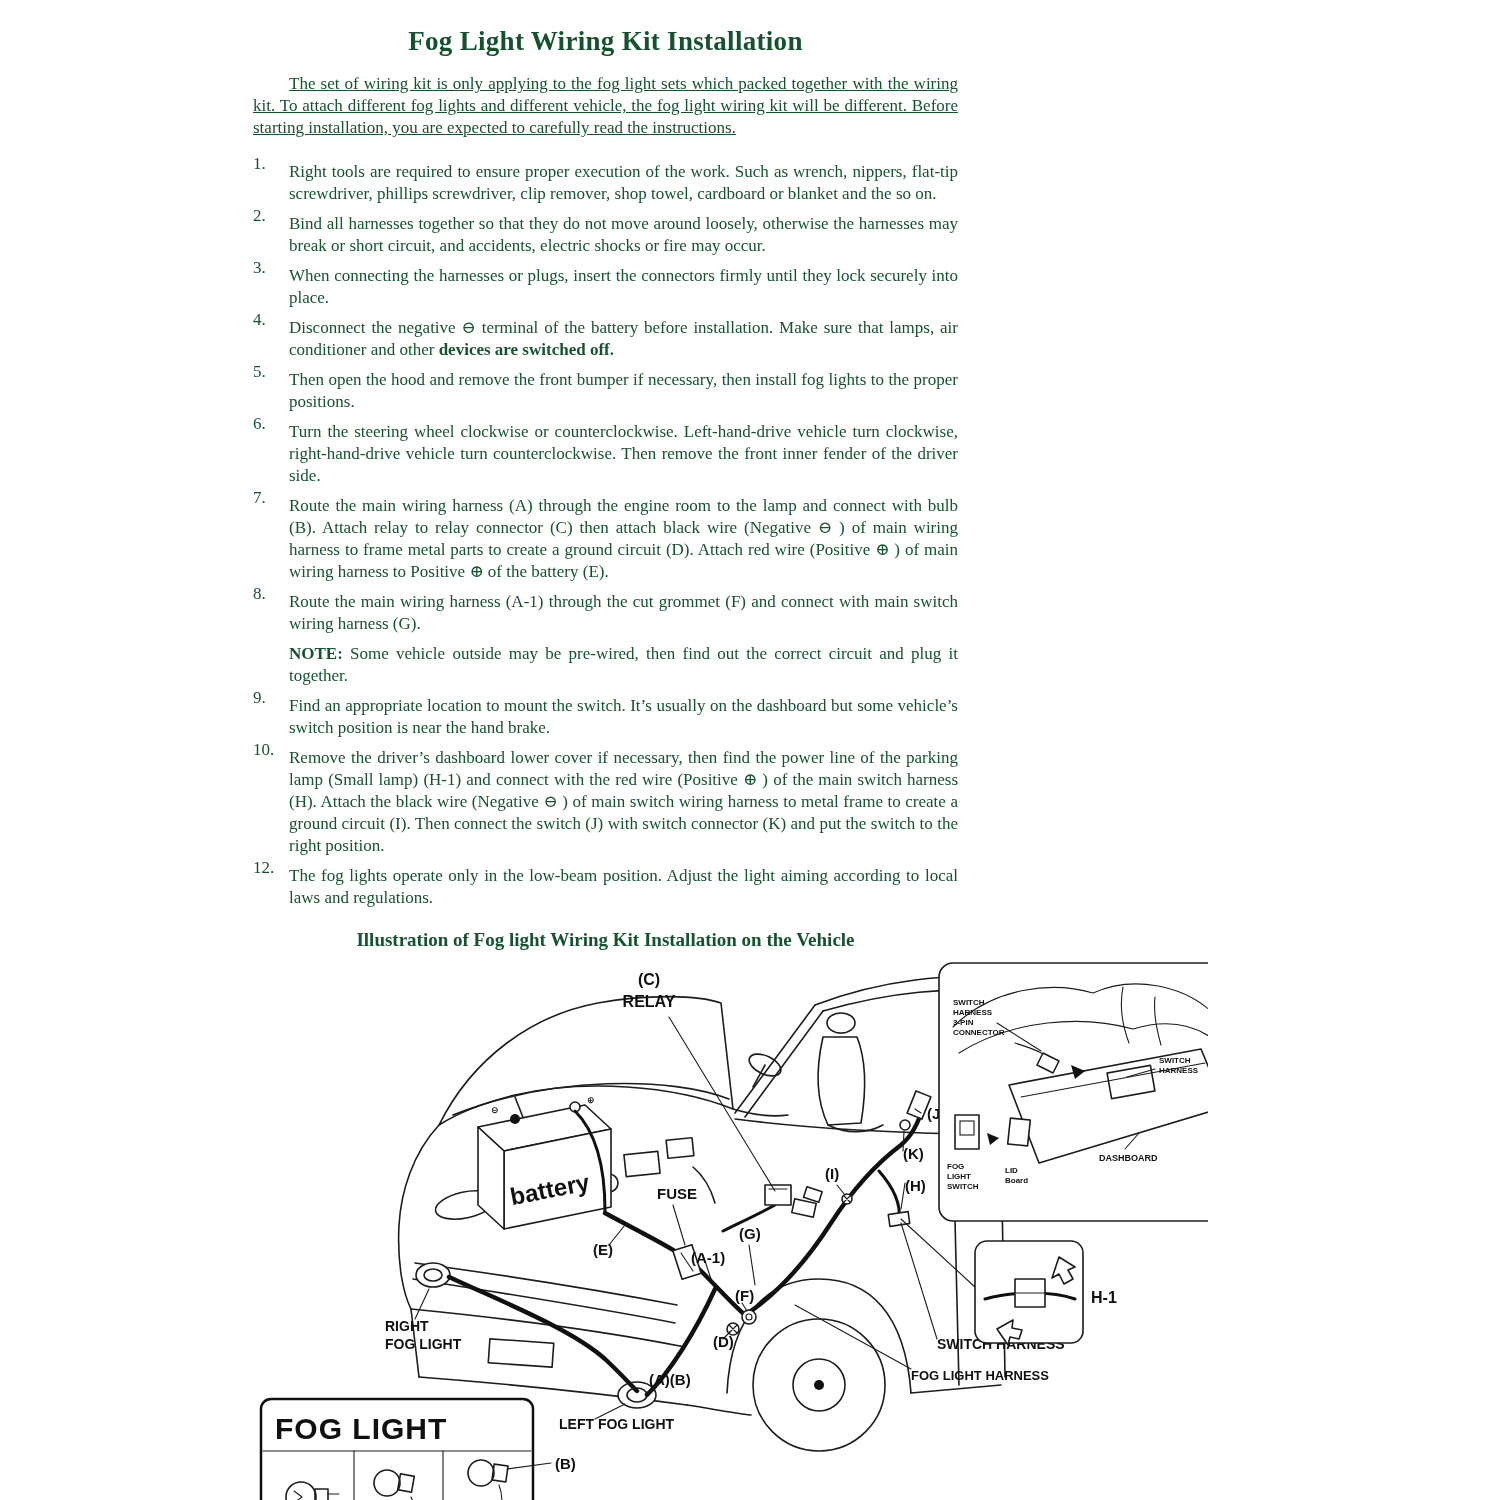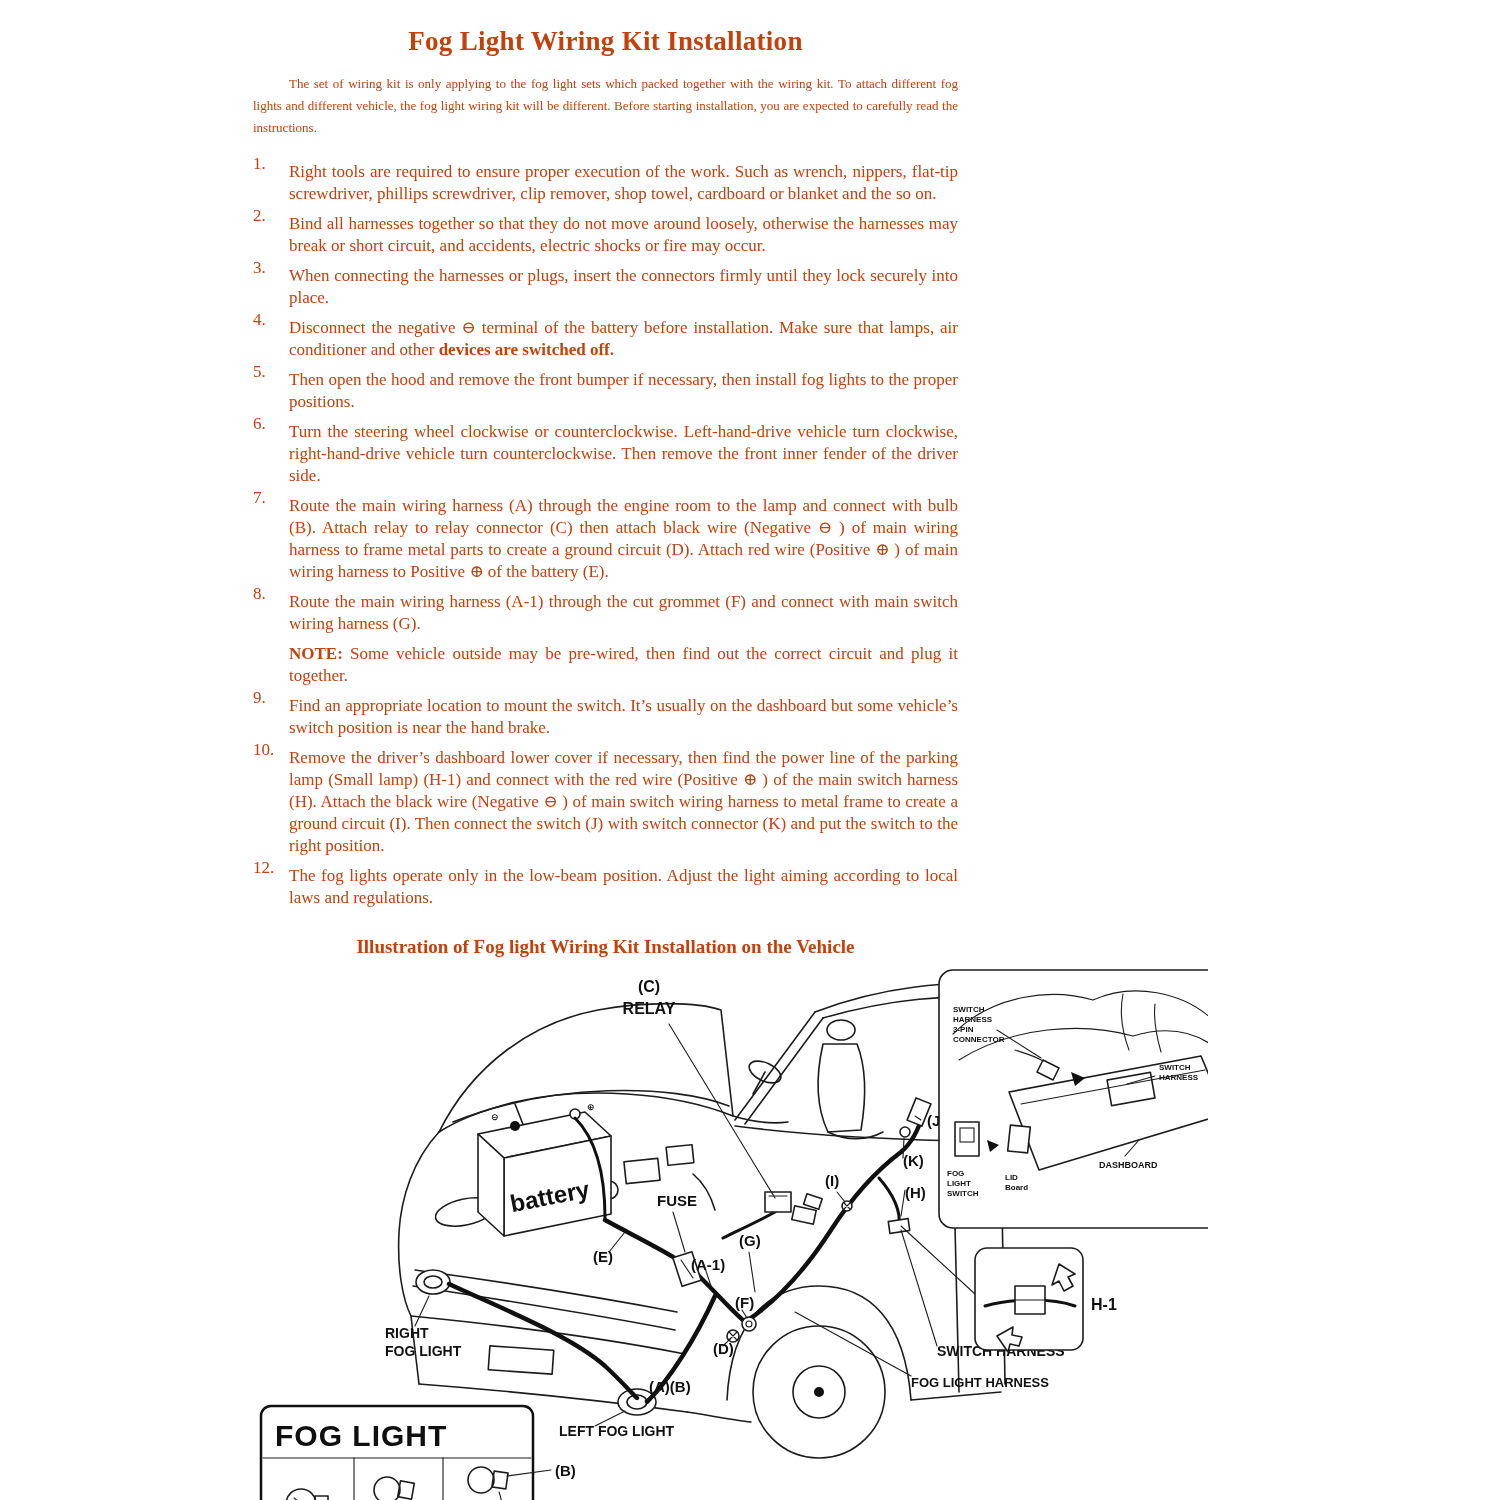--- a/index.html
+++ b/index.html
@@ -1,26 +1,26 @@
 <!DOCTYPE html>
 <html><head>
 <meta charset="utf-8">
 <style>
   html,body{margin:0;padding:0;background:#ffffff;}
-  .page{width:1208px;height:1500px;background:#ffffff;color:#c2410c;
+  .page{width:1208px;height:1500px;background:#ffffff;color:#14532d;
         font-family:"Liberation Serif","DejaVu Serif",serif;position:relative;overflow:hidden;}
   .content{padding:14px 250px 0 253px;}
   h1.title{font-size:27px;font-weight:700;text-align:center;margin:12px 0 16px;letter-spacing:.3px;}
-  p.intro{font-size:13px;line-height:22px;text-align:justify;text-indent:36px;margin:0 0 14px;}
+  p.intro{font-size:17px;line-height:22px;text-align:justify;text-indent:36px;margin:0 0 14px;text-decoration:underline;}
   .list{font-size:17px;line-height:22px;}
   .li{display:flex;}
   .num{flex:0 0 36px;}
   .txt{flex:1;text-align:justify;margin-top:8px;}
   .txt b{font-weight:700;}
-  h2.illus{font-size:19px;font-weight:700;text-align:center;margin:27px 0 6px;}
+  h2.illus{font-size:19px;font-weight:700;text-align:center;margin:20px 0 6px;}
   .diagram svg{display:block;}
   svg .ln{stroke:#1c1c1c;fill:none;stroke-width:1.6;stroke-linecap:round;stroke-linejoin:round;}
   svg .thin{stroke:#1c1c1c;fill:none;stroke-width:1.1;stroke-linecap:round;}
   svg .wire{stroke:#101010;fill:none;stroke-width:4.4;stroke-linecap:round;}
   svg .wire2{stroke:#101010;fill:none;stroke-width:3;stroke-linecap:round;}
   svg .part{stroke:#1c1c1c;fill:#ffffff;stroke-width:1.6;stroke-linejoin:round;}
   svg .fillb{fill:#101010;stroke:none;}
   svg text{font-family:"Liberation Sans","DejaVu Sans",sans-serif;fill:#101010;}
   svg .tag{font-size:15px;font-weight:700;}
   svg .big{font-size:16px;font-weight:700;}

